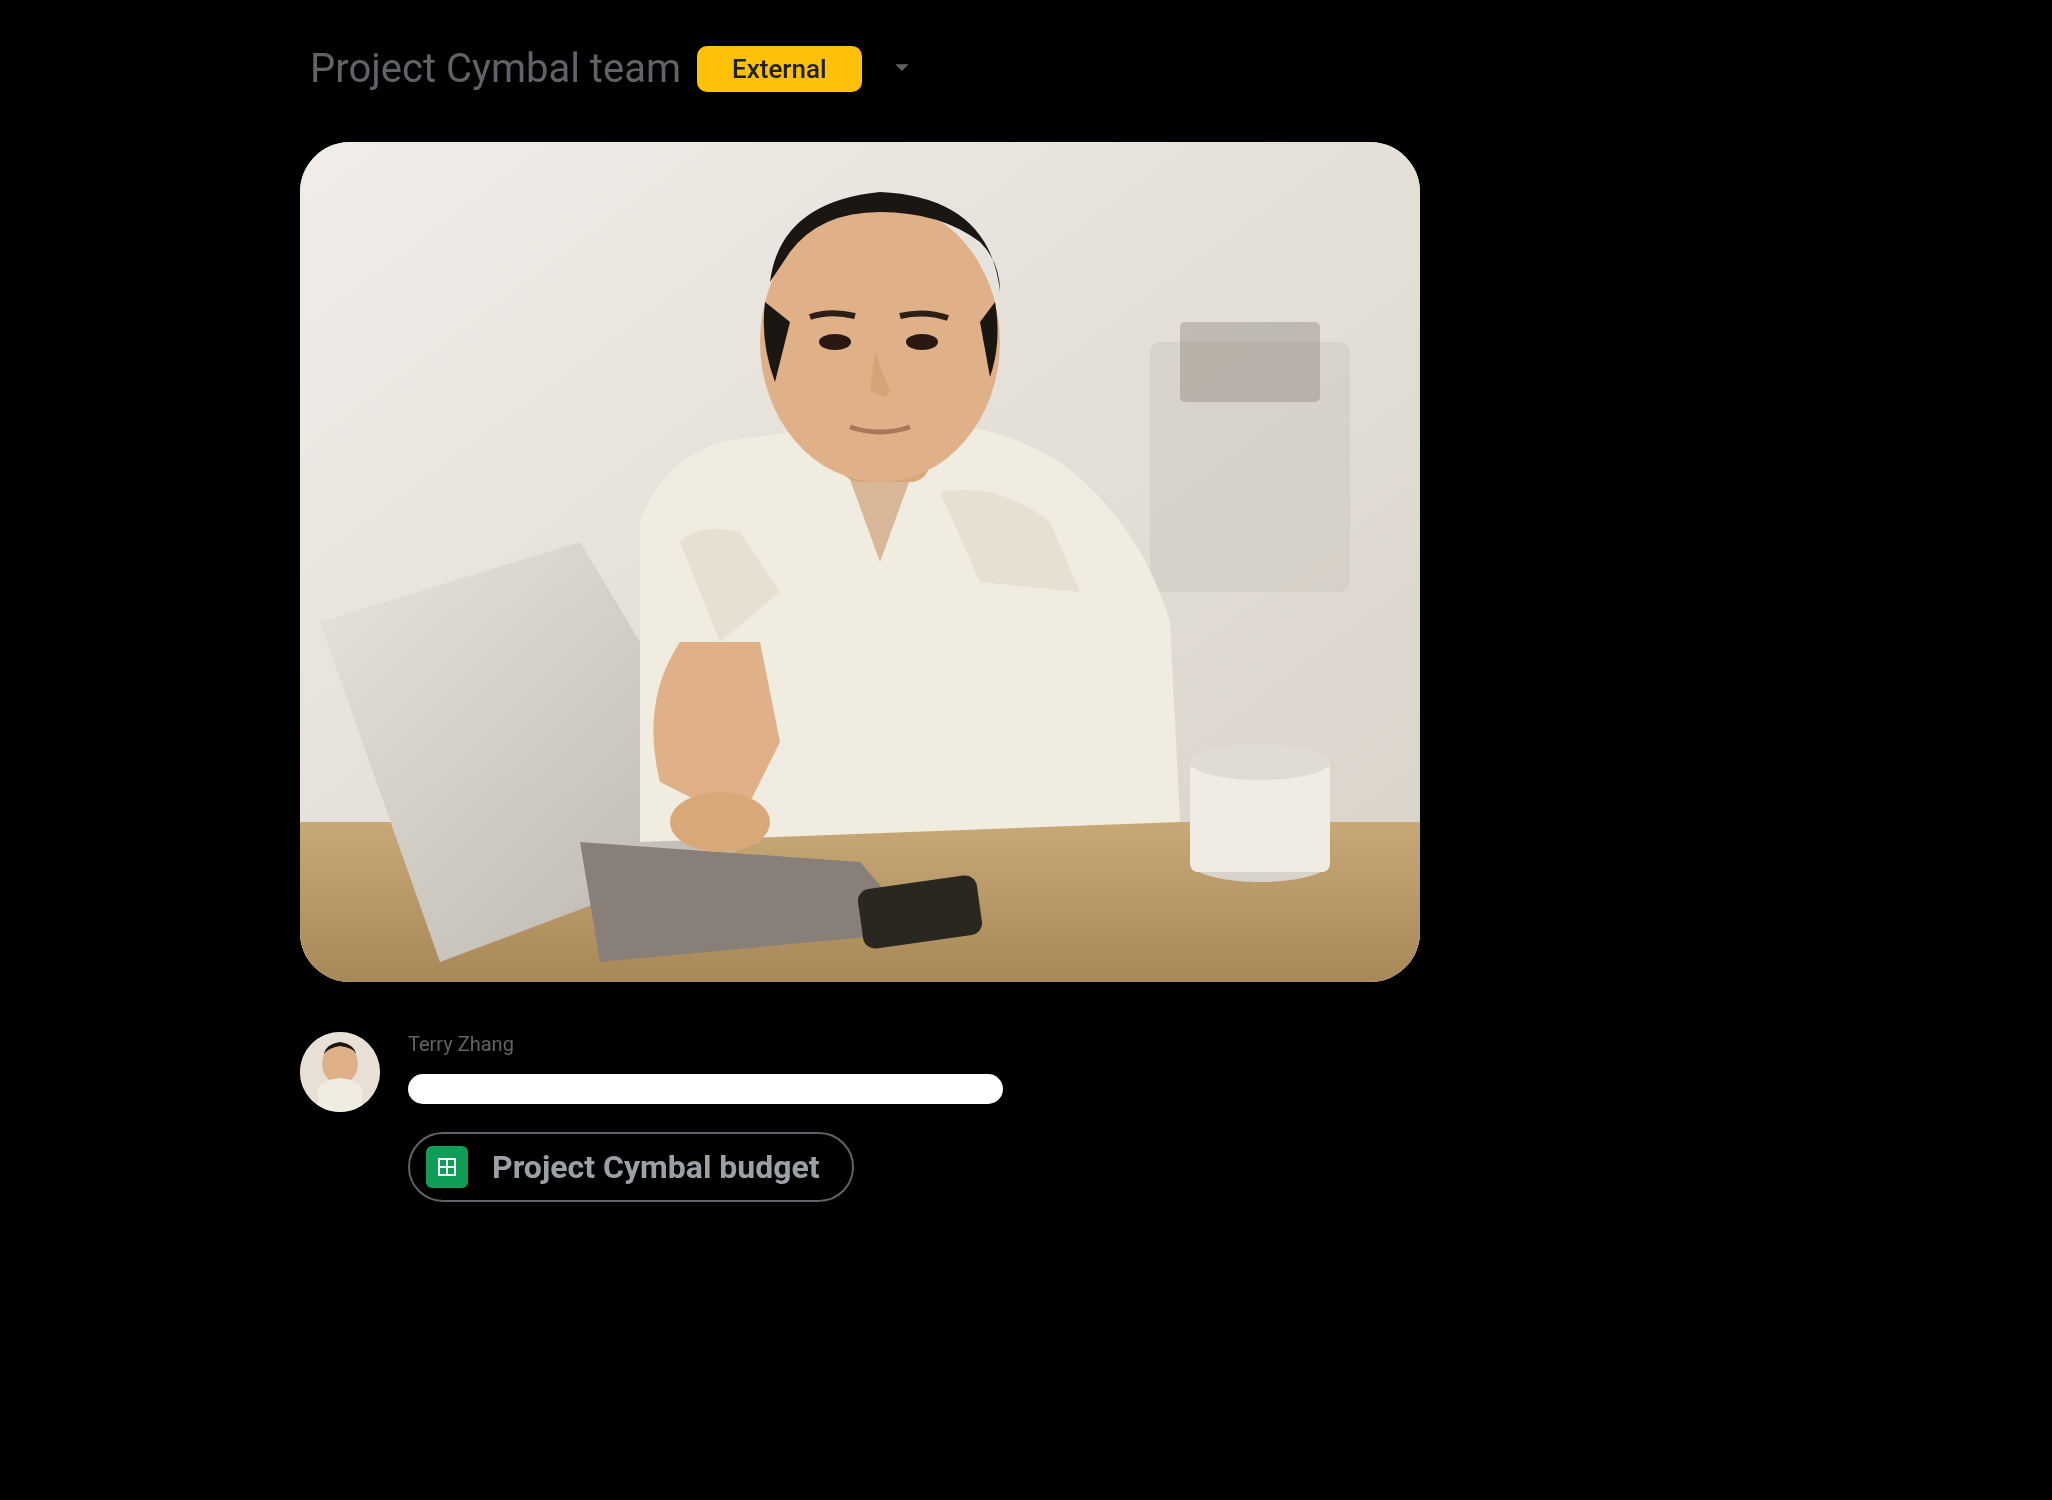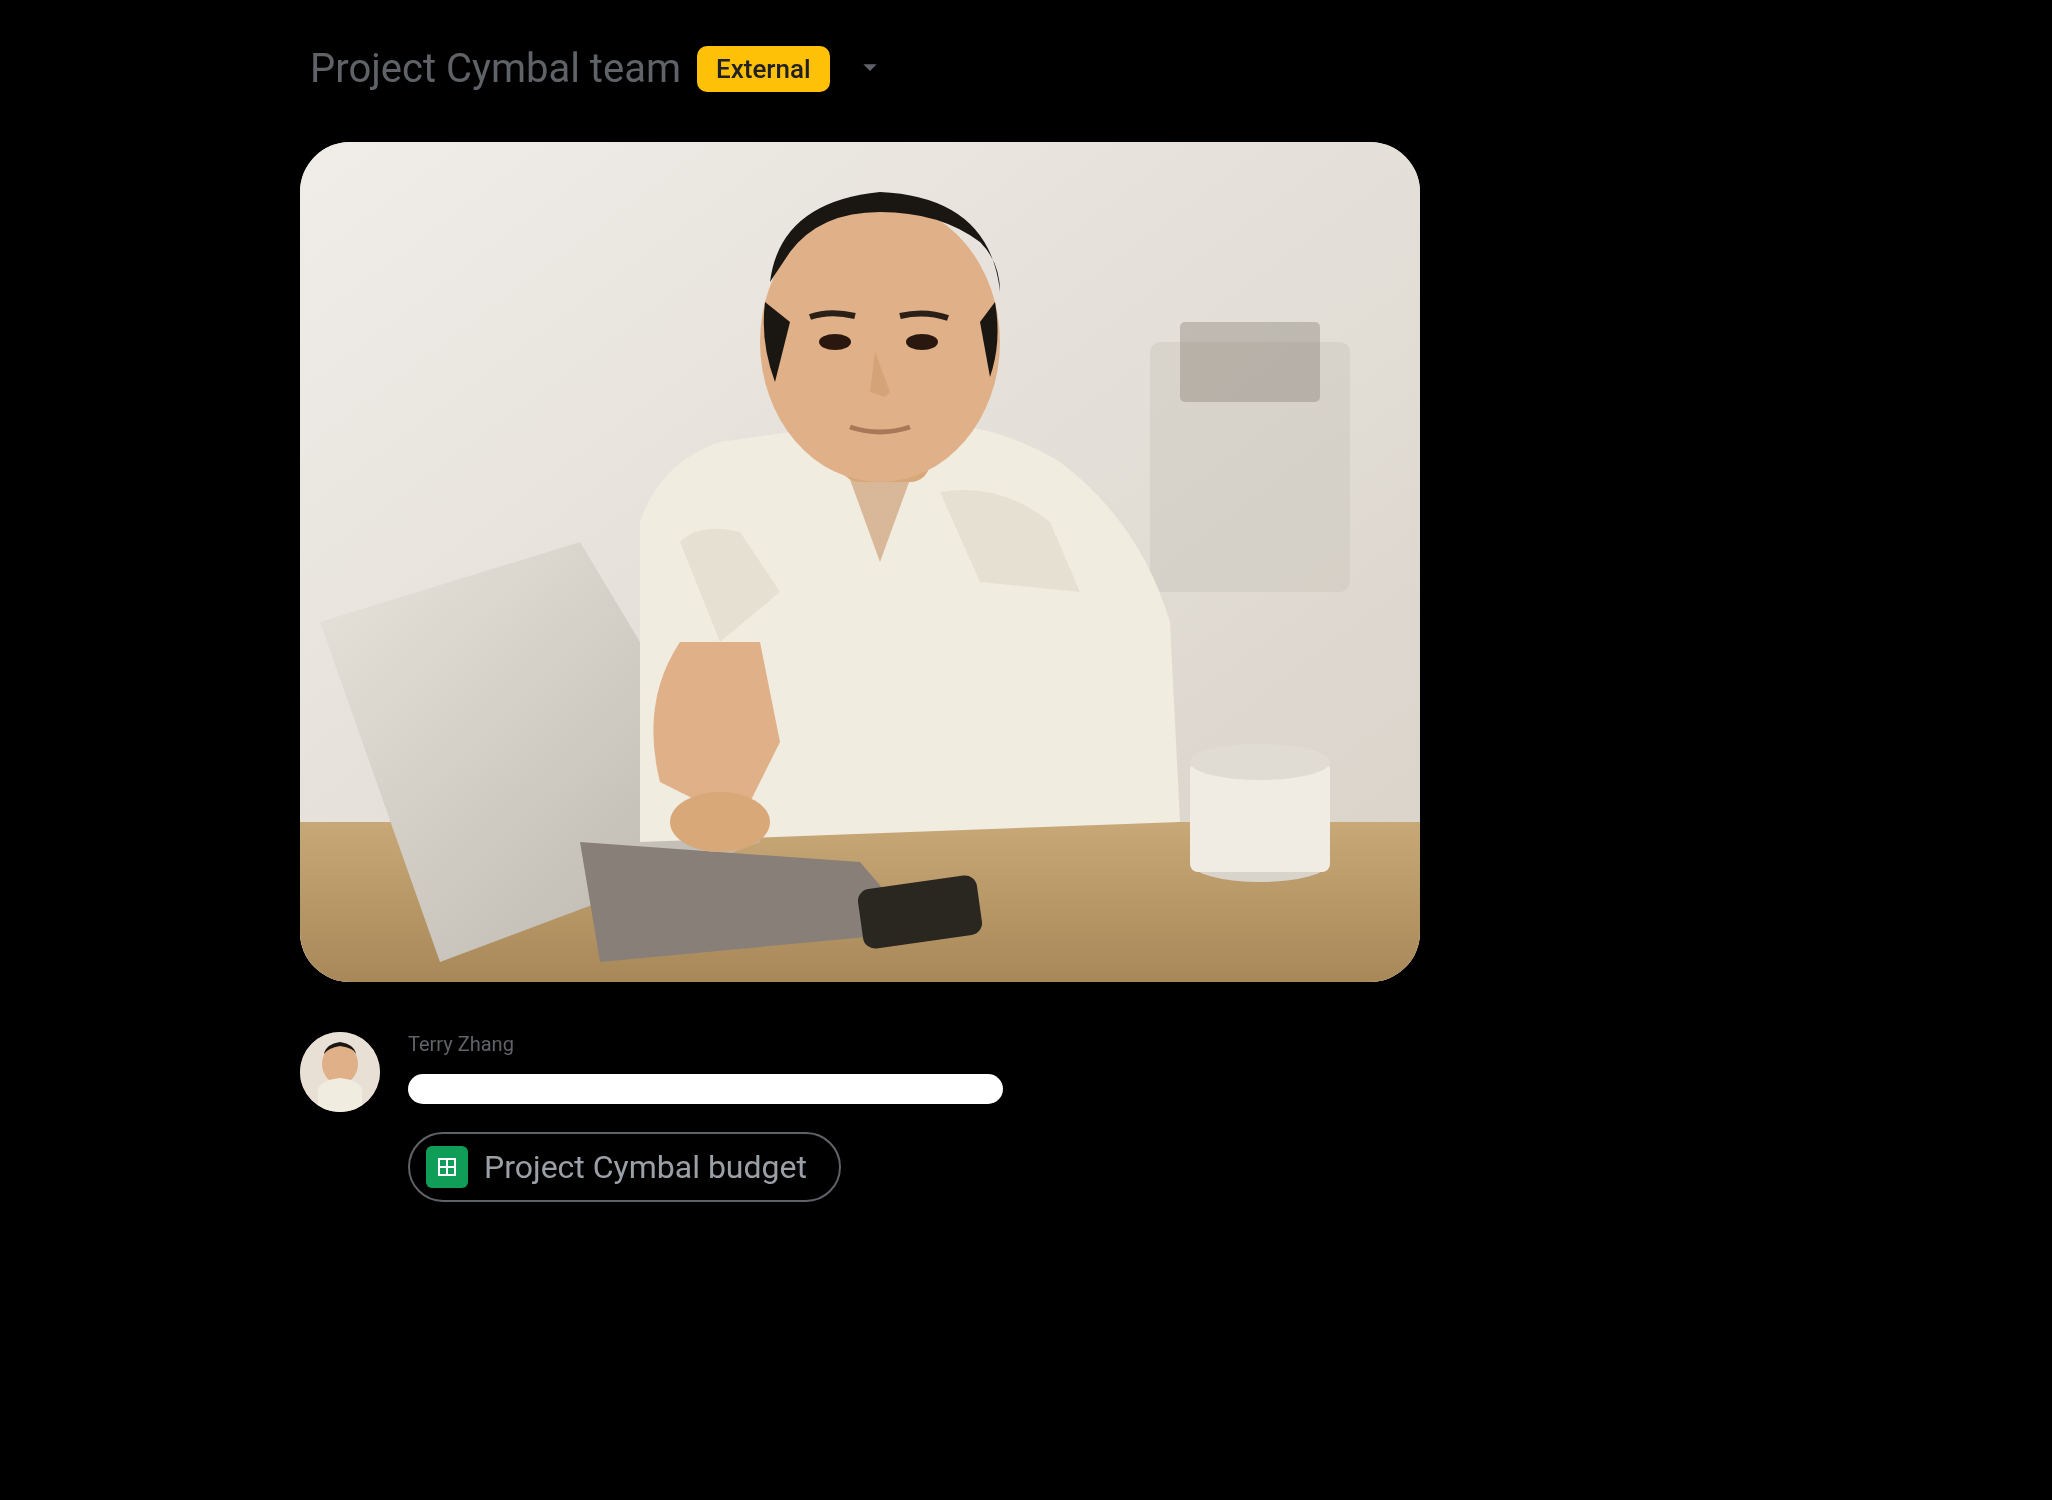--- a/index.html
+++ b/index.html
@@ -35,21 +35,21 @@
       color: #5f6368;
       font-size: 40px;
       font-weight: 400;
     }
     
     .external-badge {
       background: #ffc107;
       color: #202124;
       font-size: 26px;
       font-weight: 500;
-      padding: 8px 19px;
+      padding: 8px 35px;
       border-radius: 10px;
     }
     
     .dropdown-icon {
       color: #5f6368;
       margin-left: 8px;
     }
     
     .hero-image {
       width: 1120px;
@@ -137,21 +137,22 @@
     }
     
     .sheets-icon svg {
       width: 24px;
       height: 24px;
     }
     
     .attachment-name {
       color: #9aa0a6;
       font-size: 32px;
-      font-weight: 400;
+      font-weight: 700;
+      margin-left: 8px;
     }
   </style>
 </head>
 <body>
 
 <div class="container">
   <div class="header">
     <span class="chat-title">Project Cymbal team</span>
     <span class="external-badge">External</span>
     <span class="dropdown-icon">

